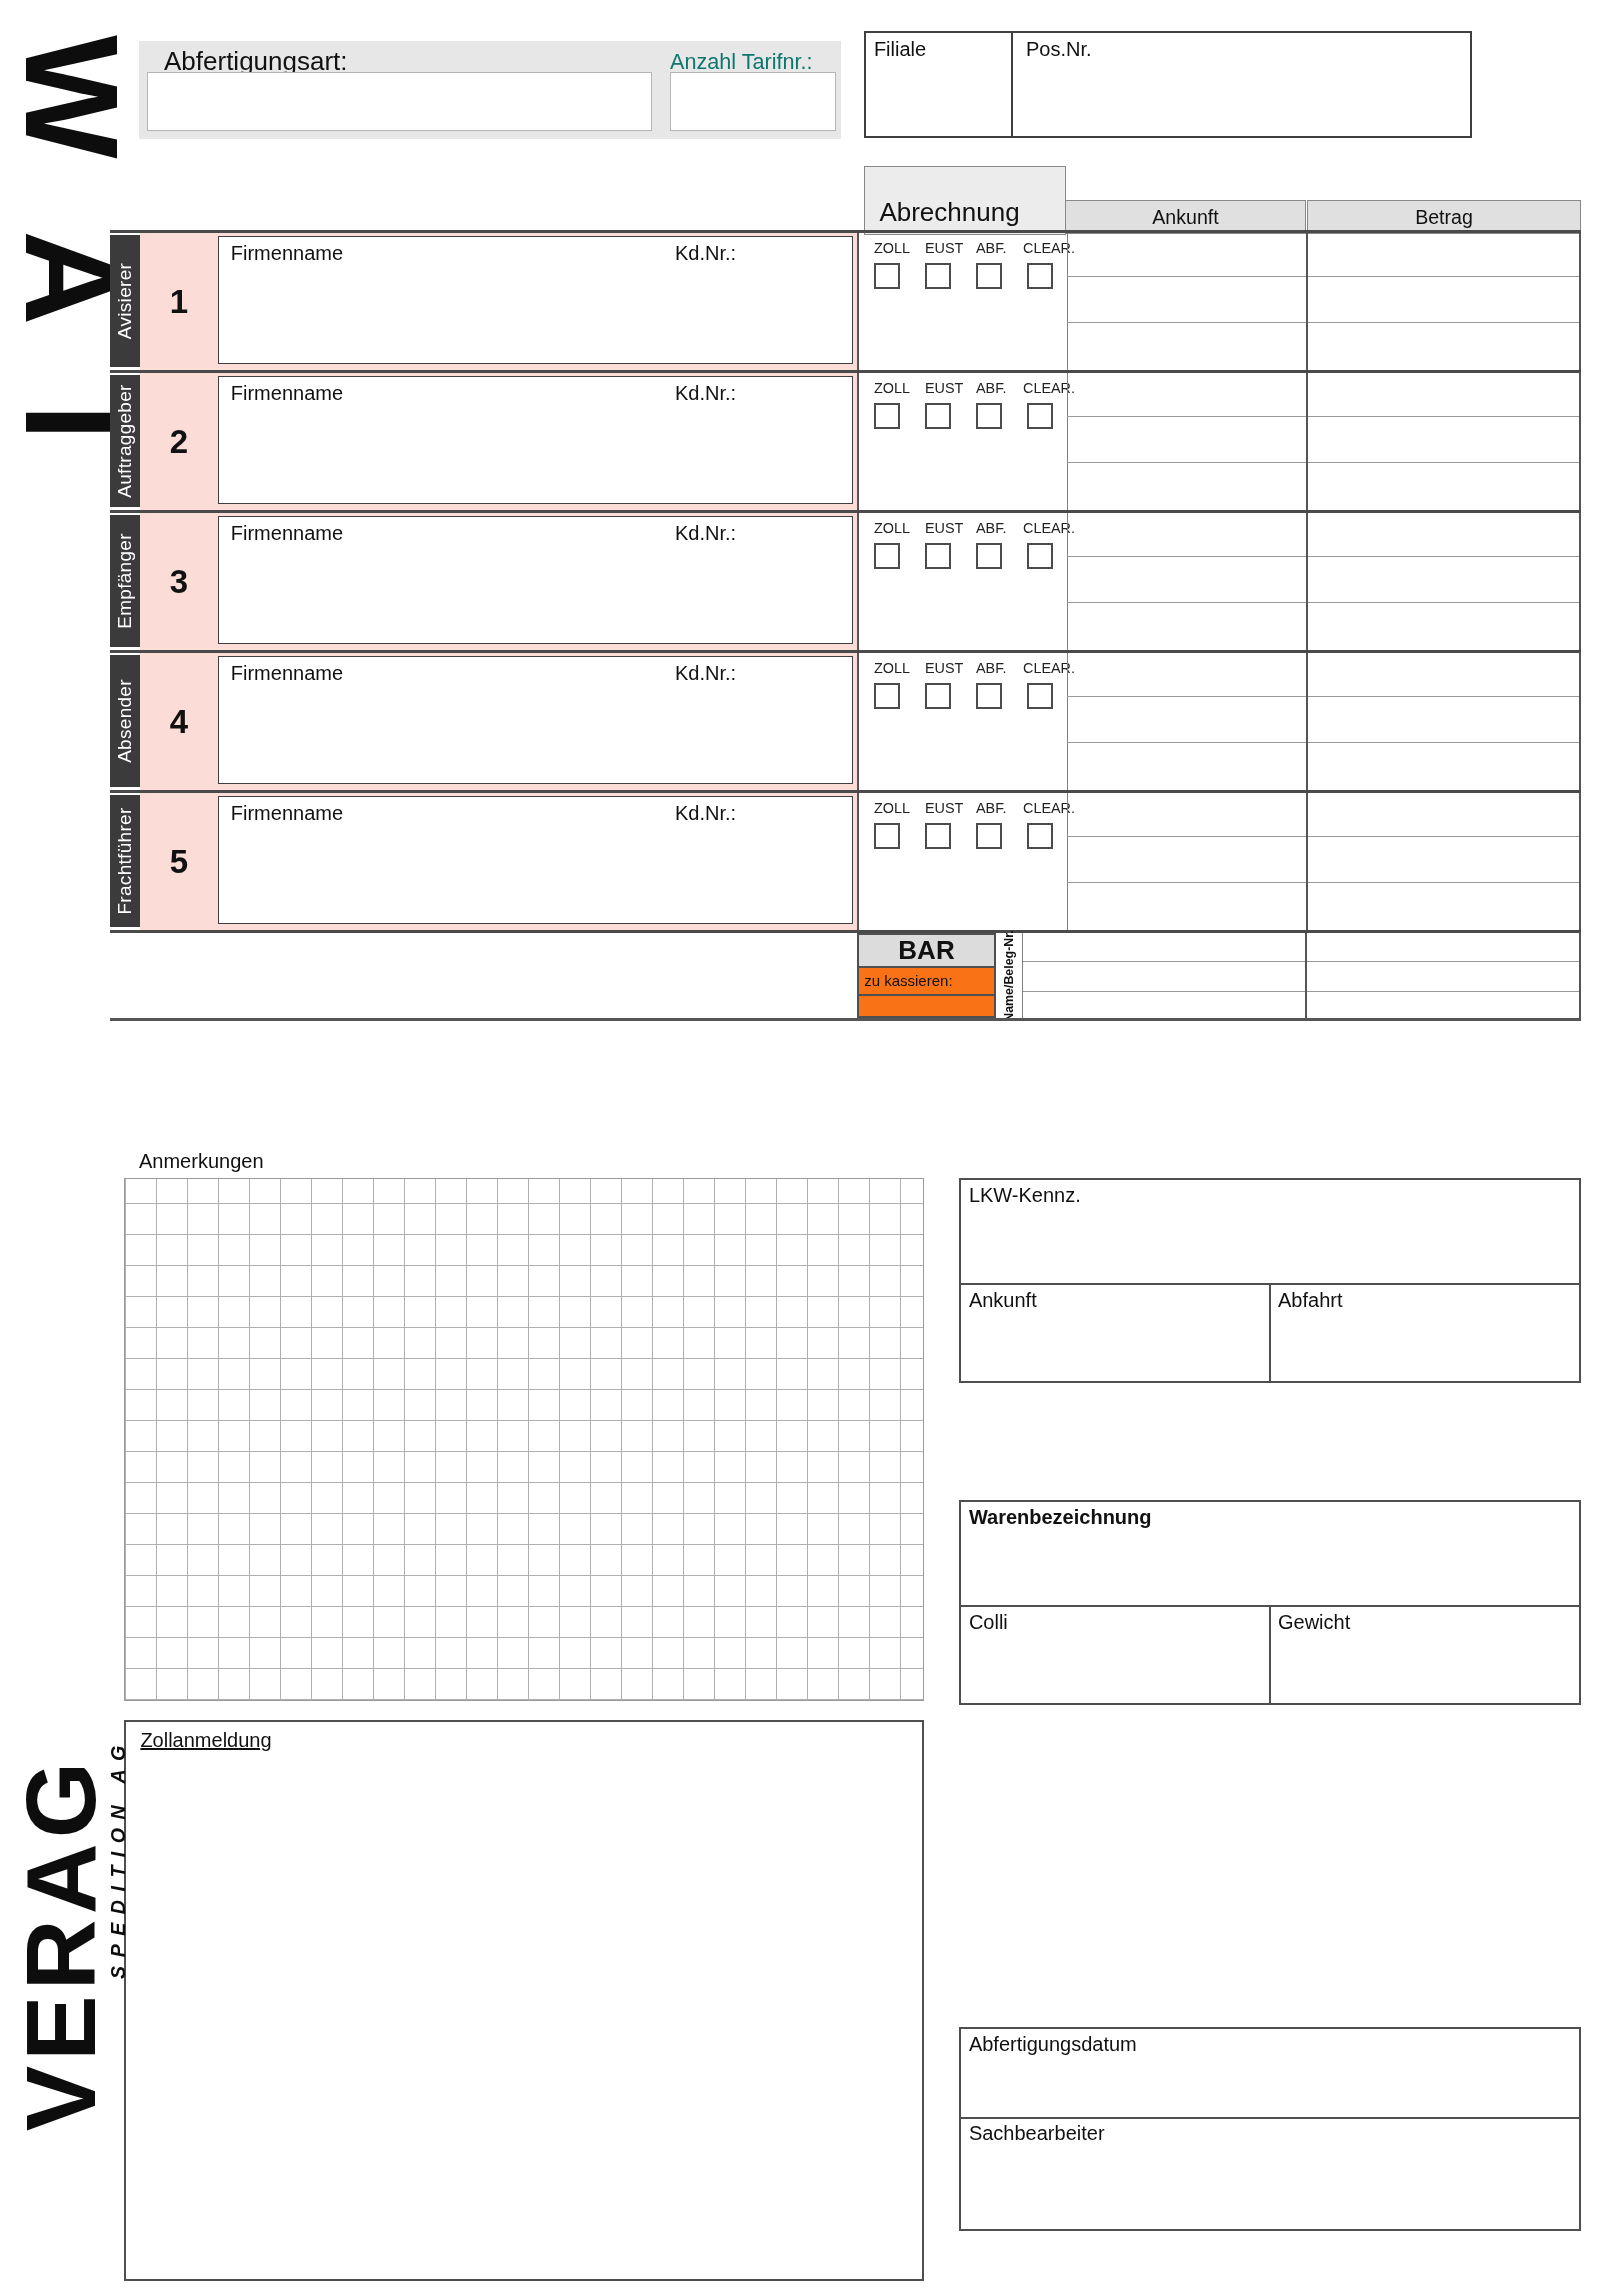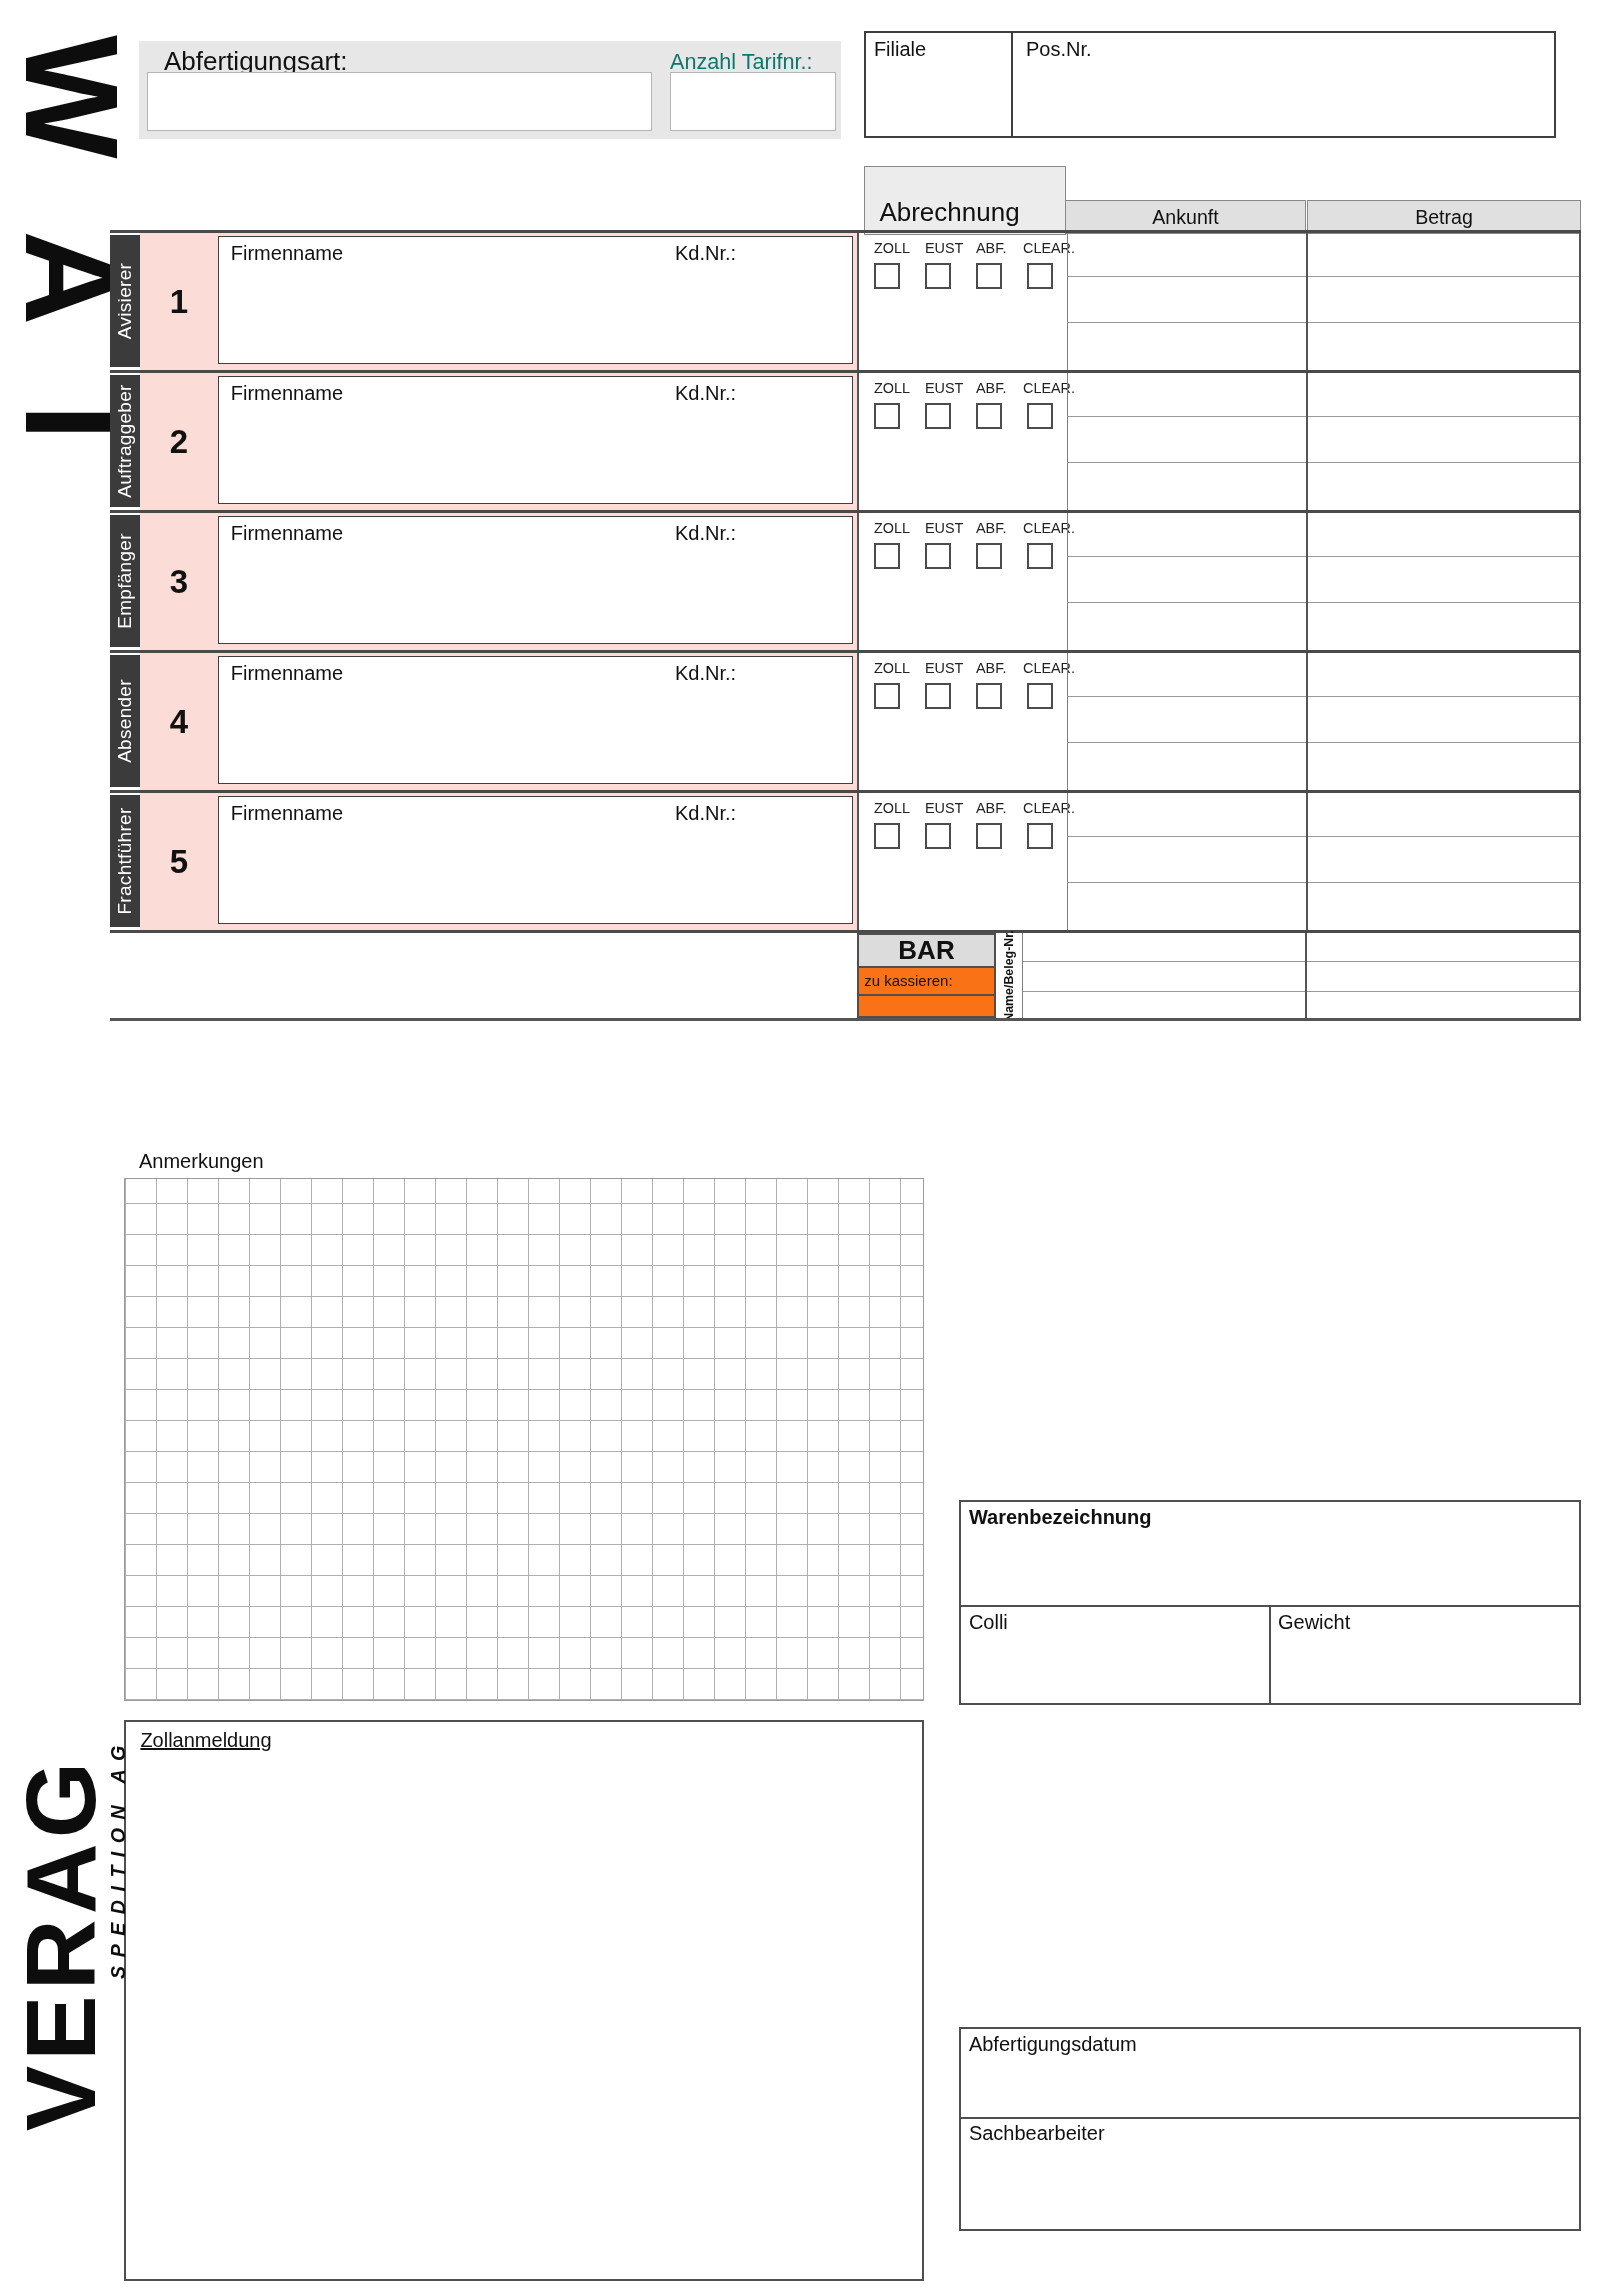--- a/index.html
+++ b/index.html
@@ -9,21 +9,21 @@
   .rot-cw{position:absolute;transform-origin:0 0;transform:rotate(90deg) translateY(-100%);}
   .rot-ccw{position:absolute;transform-origin:0 0;transform:rotate(-90deg) translateX(-100%);}
   .logo-top{font-size:131px;font-weight:900;letter-spacing:79px;line-height:99px;color:#0d0d0d;white-space:nowrap;}
   .logo-bottom{font-size:98px;font-weight:900;letter-spacing:5.2px;line-height:86px;color:#0d0d0d;white-space:nowrap;text-align:center;}
   .logo-sub{font-size:19.6px;font-weight:bold;font-style:italic;letter-spacing:8.5px;line-height:27.5px;color:#0d0d0d;white-space:nowrap;text-align:right;padding-right:9.2px;box-sizing:border-box;}
   
   .graypanel{position:absolute;left:139px;top:41px;width:702px;height:98px;background:#e7e7e7;}
   .biglabel{position:absolute;font-size:26px;color:#111;}
   .midlabel{position:absolute;font-size:21.6px;color:#0f766e;}
   .whiteinput{position:absolute;background:#fff;border:1.3px solid #b5b5b5;box-sizing:border-box;}
-  .filialebox{position:absolute;left:864px;top:31px;width:692px;height:107px;border:2px solid #3f3f3f;box-sizing:border-box;background:#fff;}
+  .filialebox{position:absolute;left:864px;top:31px;width:608px;height:107px;border:2px solid #3f3f3f;box-sizing:border-box;background:#fff;}
   .filiale-divider{position:absolute;left:145px;top:0;width:2px;height:100%;background:#3f3f3f;}
   .lbl{position:absolute;font-size:20px;color:#111;white-space:nowrap;}
   
   .abrtitle{position:absolute;left:864px;top:166px;width:202px;height:69px;background:#ececec;border:1.3px solid #888;box-sizing:border-box;}
   .colhdr{position:absolute;top:200px;height:34px;background:#e0e0e0;border:1.3px solid #888;box-sizing:border-box;display:flex;align-items:center;justify-content:center;font-size:19.6px;}
   
   .sec{position:absolute;left:110px;width:1471px;height:137px;border-top:3.3px solid #4a4a4a;}
   .rolebox{position:absolute;left:0;top:2px;width:30px;height:132px;background:#3b3b3b;display:flex;align-items:center;justify-content:center;}
   .rolebox span{transform:rotate(-90deg);white-space:nowrap;color:#fff;font-size:19px;letter-spacing:0.3px;}
   .pinkcol{position:absolute;left:30px;top:0;width:717px;height:137px;background:#fbdcd6;}
@@ -261,20 +261,30 @@
   </div>
   <div class="barbottom"></div>
 
   <span class="lbl" style="left:139px;top:1150px;">Anmerkungen</span>
   <div class="gridbox"></div>
 
   <div class="zollbox">
     <span class="lbl" style="left:14.4px;top:6.5px;text-decoration:underline;">Zollanmeldung</span>
   </div>
 
+  <div class="rblock" style="top:1178px;height:205px;">
+    <span class="lbl" style="left:7.9px;top:3.9px;">LKW-Kennz.</span>
+    <div class="fillcell" style="left:0;top:30px;width:618px;height:71px;"></div>
+    <div class="rb-hdiv" style="top:103px;"></div>
+    <div class="rb-vdiv" style="left:308px;top:103px;height:99px;"></div>
+    <span class="lbl" style="left:7.9px;top:109px;">Ankunft</span>
+    <span class="lbl" style="left:317px;top:109px;">Abfahrt</span>
+    <div class="fillcell" style="left:0;top:134px;width:308px;height:67px;"></div>
+    <div class="fillcell" style="left:310px;top:134px;width:309px;height:67px;"></div>
+  </div>
 
   <div class="rblock" style="top:1500px;height:205px;">
     <span class="lbl" style="left:7.9px;top:3.9px;font-weight:bold;">Warenbezeichnung</span>
     <div class="fillcell" style="left:0;top:30px;width:618px;height:71px;"></div>
     <div class="rb-hdiv" style="top:103px;"></div>
     <div class="rb-vdiv" style="left:308px;top:103px;height:99px;"></div>
     <span class="lbl" style="left:7.9px;top:109px;">Colli</span>
     <span class="lbl" style="left:317px;top:109px;">Gewicht</span>
     <div class="fillcell" style="left:0;top:134px;width:308px;height:67px;"></div>
     <div class="fillcell" style="left:310px;top:134px;width:309px;height:67px;"></div>

